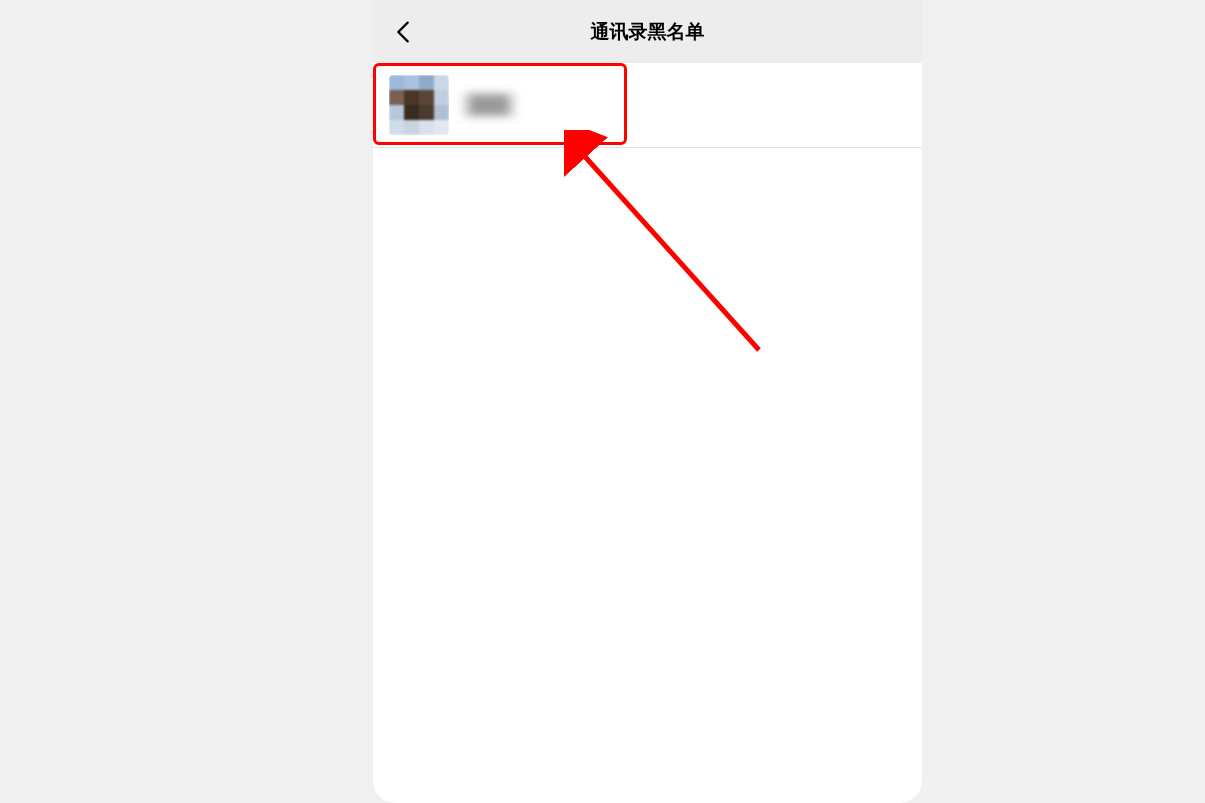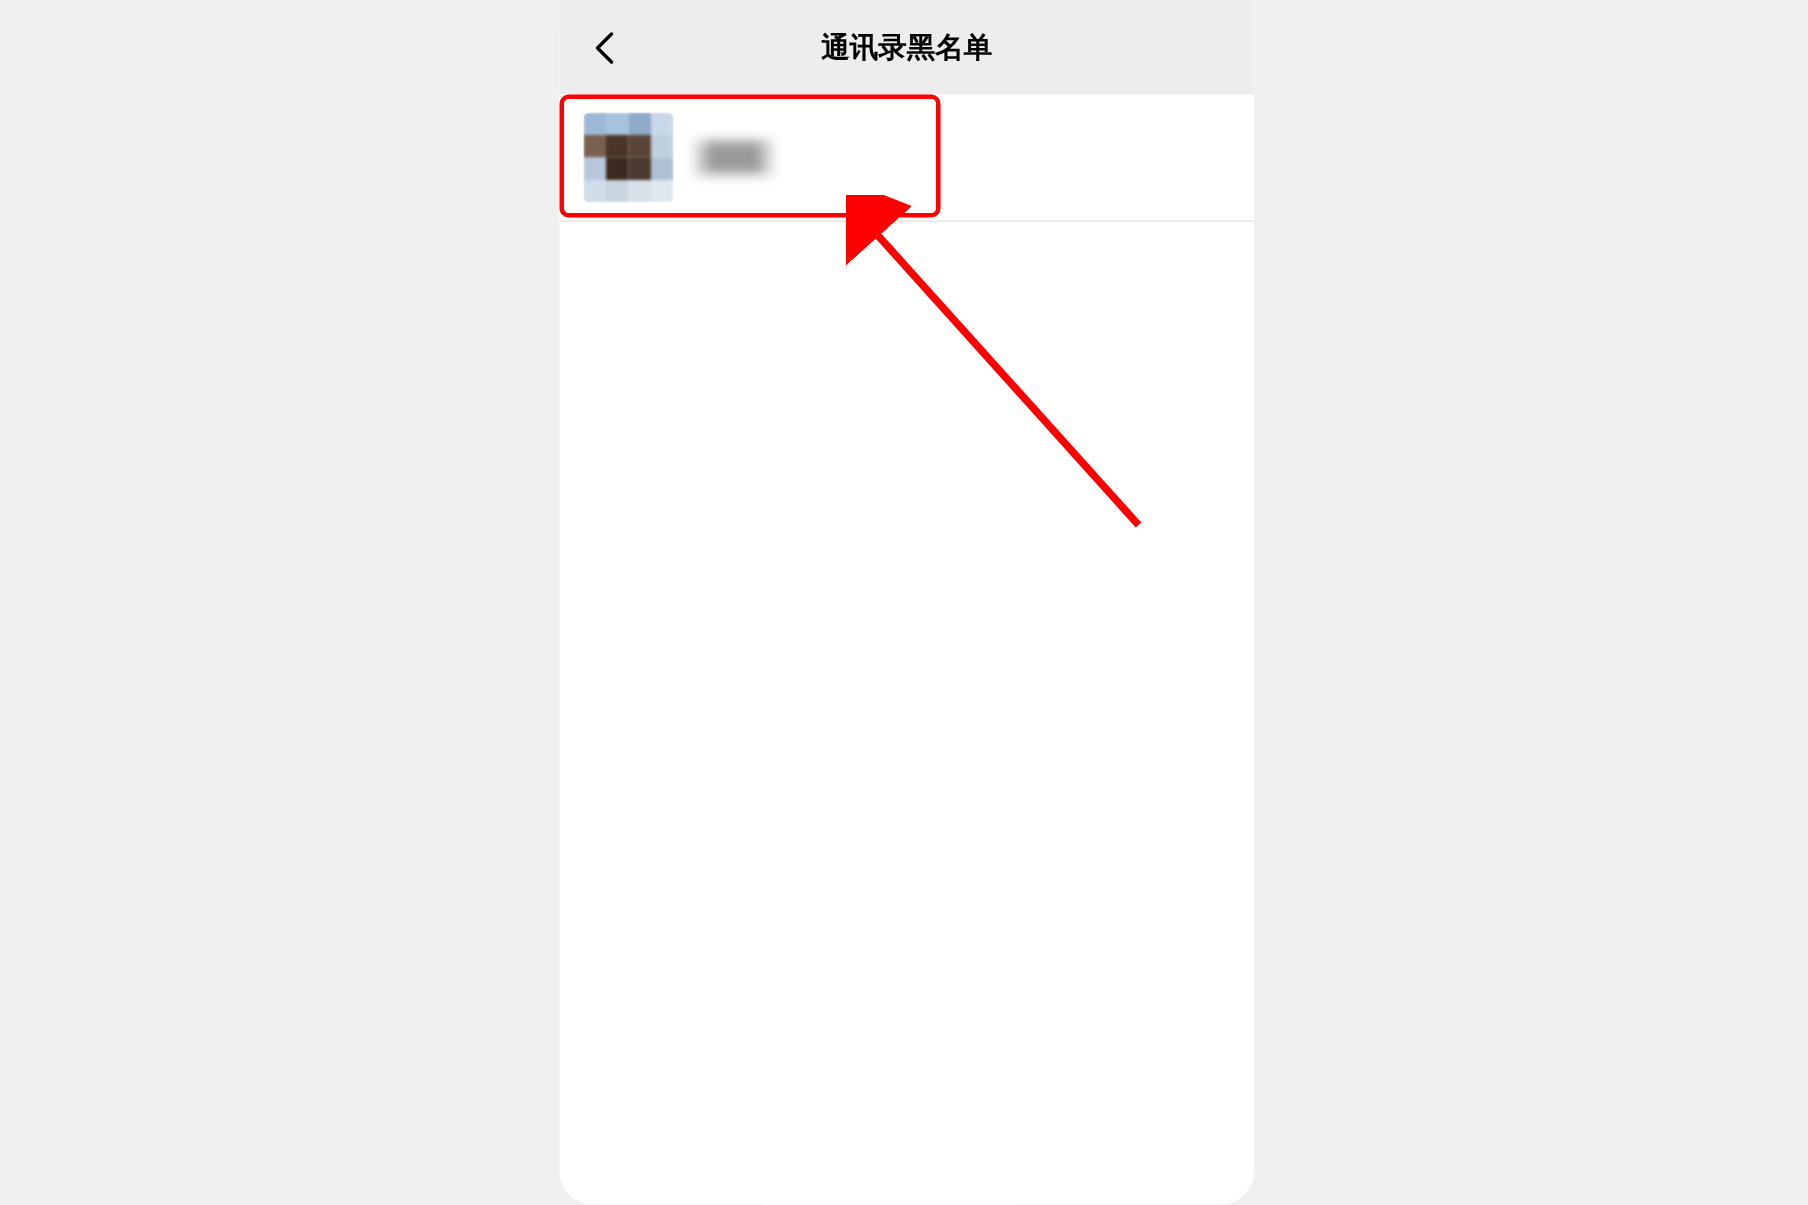--- a/index.html
+++ b/index.html
@@ -11,21 +11,21 @@
       width: 1205px;
       height: 803px;
       background: #f0f0f0;
       font-family: -apple-system, "PingFang SC", "Microsoft YaHei", sans-serif;
       position: relative;
     }
     .phone-container {
       position: absolute;
       left: 373px;
       top: 0;
-      width: 463px;
+      width: 549px;
       height: 803px;
       background: #fff;
       border-radius: 22px;
     }
     .header {
       height: 63px;
       background: #ededed;
       display: flex;
       align-items: center;
       position: relative;

